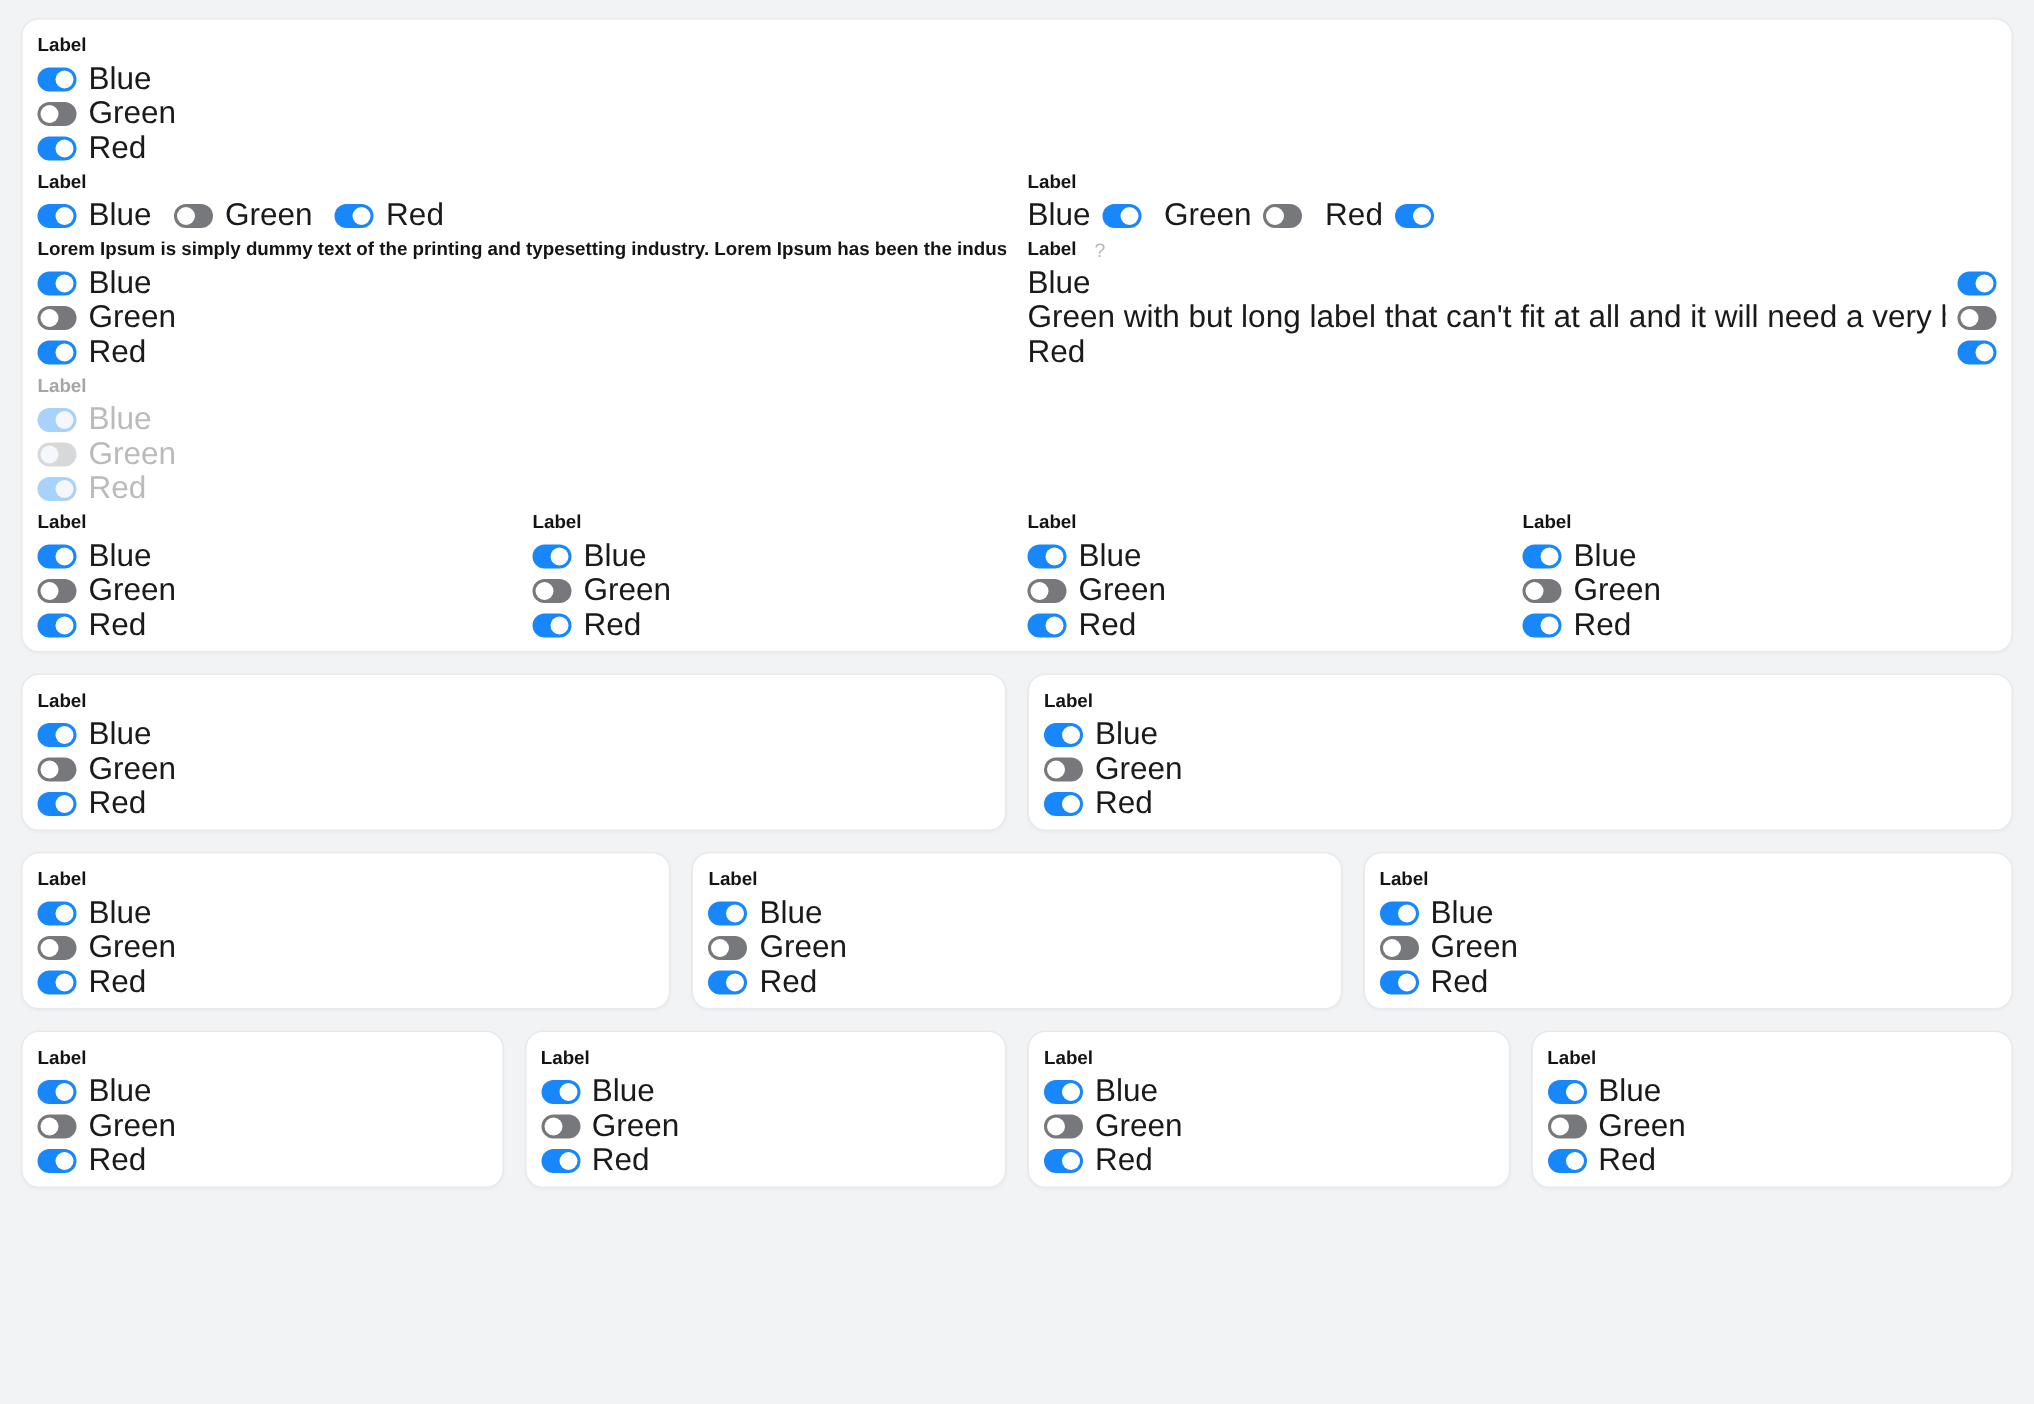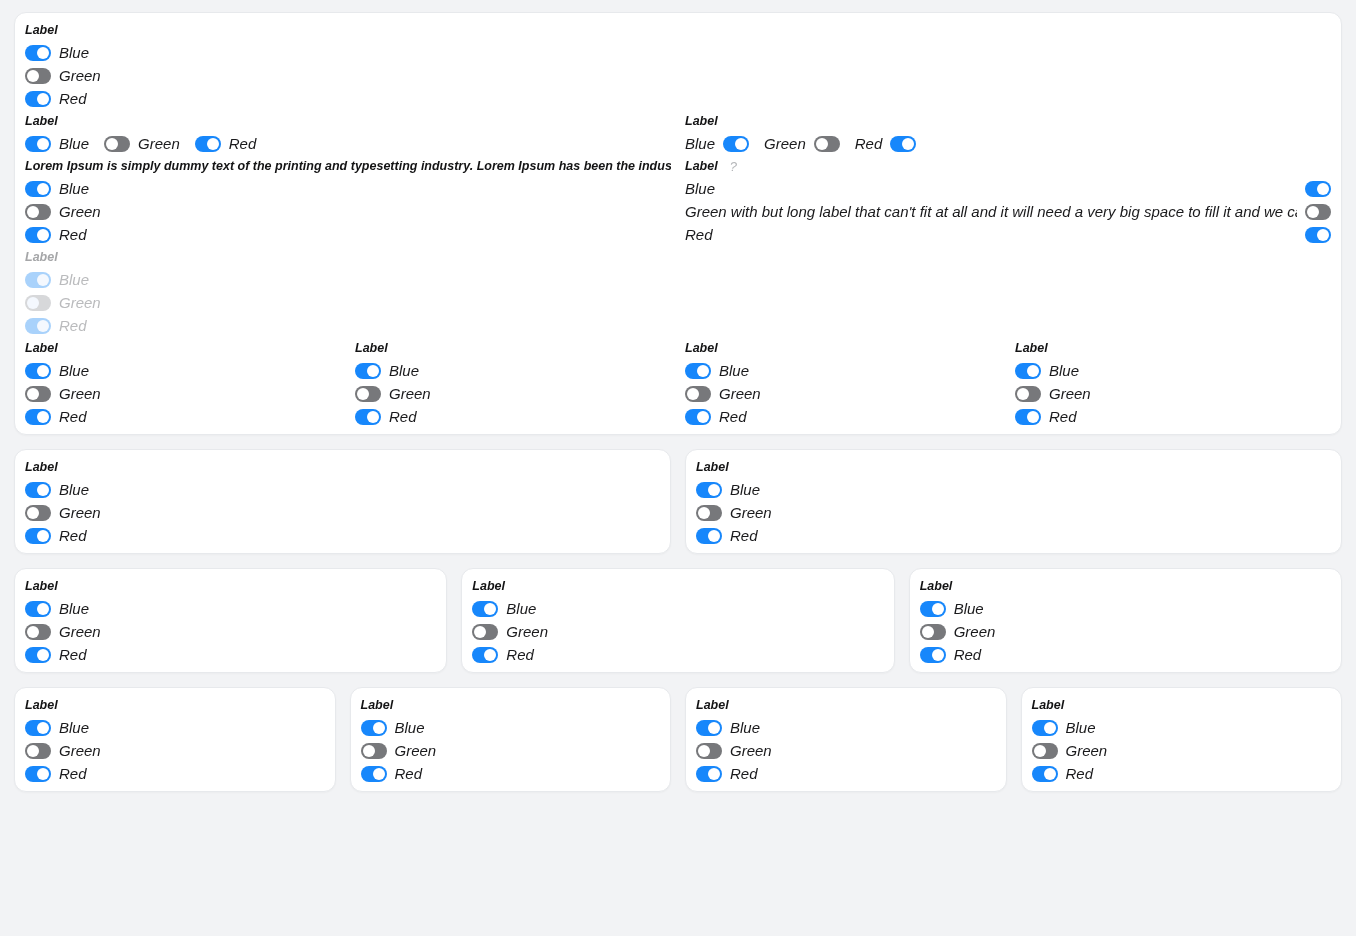--- a/index.html
+++ b/index.html
@@ -32,21 +32,21 @@
   .grid4 {
     display: grid;
     grid-template-columns: repeat(4, 1fr);
     column-gap: 14px;
   }
   .cards-row { display: grid; gap: 14px; }
   .cards-2 { grid-template-columns: repeat(2, 1fr); }
   .cards-3 { grid-template-columns: repeat(3, 1fr); }
   .cards-4 { grid-template-columns: repeat(4, 1fr); }
   
-  .group { min-width: 0; font-style: italic; }
+  .group { min-width: 0; }
   .group-head {
     height: 22px;
     display: flex;
     align-items: center;
     min-width: 0;
   }
   .group-label {
     font-size: 12.5px;
     font-weight: 700;
     color: #141415;
@@ -57,21 +57,21 @@
     color: #b4b6b9;
     margin-left: 12px;
     cursor: help;
   }
   .rows { display: flex; flex-direction: column; min-width: 0; }
   .switch-row {
     height: 23px;
     display: flex;
     align-items: center;
     gap: 8px;
-    font-size: 15px;
+    font-size: 21px;
     color: #1a1a1c;
     min-width: 0;
   }
   .lbl { white-space: nowrap; }
   
   .h-group .rows { flex-direction: row; gap: 15px; height: 23px; align-items: center; }
   .label-first .switch-row { flex-direction: row-reverse; }
   
   .spread .switch-row { flex-direction: row-reverse; }
   .spread .lbl { flex: 1 1 auto; min-width: 0; overflow: hidden; }

